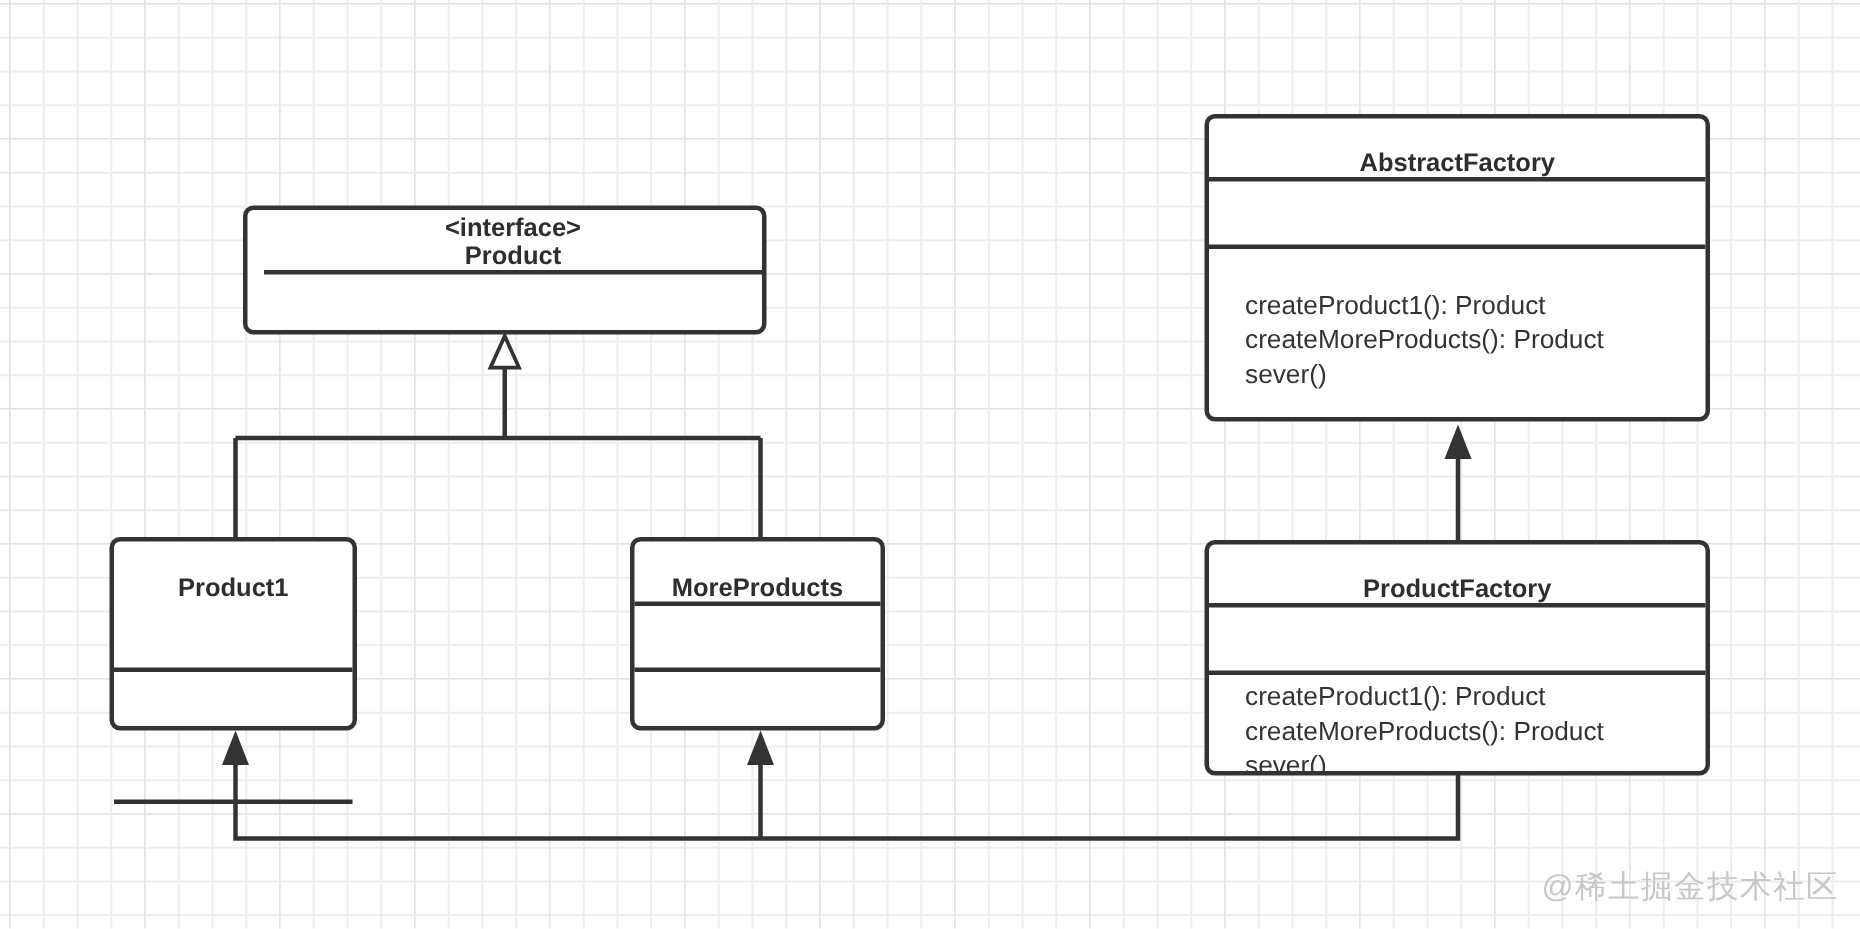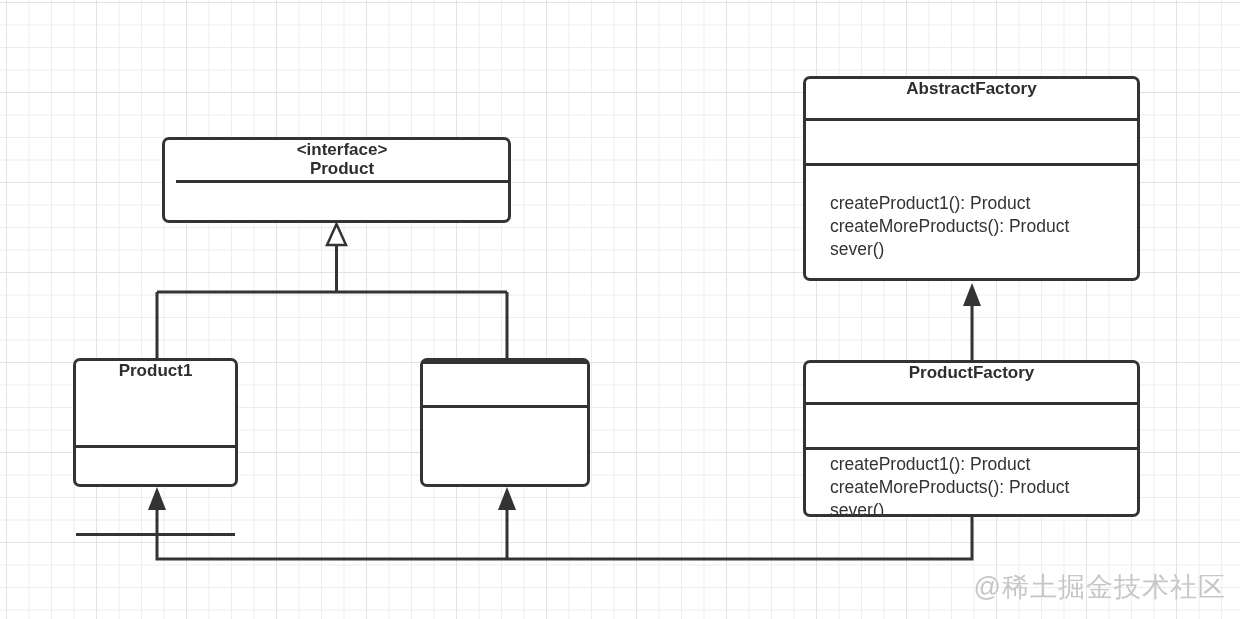--- a/index.html
+++ b/index.html
@@ -36,21 +36,21 @@
     border: 3px solid #333333;
     border-radius: 7px;
     display: flex;
     flex-direction: column;
     color: #2e2e2e;
   }
   .box-title {
     display: flex;
     flex-direction: column;
     align-items: center;
-    justify-content: flex-start;
+    justify-content: flex-end;
     font-weight: bold;
     font-size: 17px;
     line-height: 19px;
     flex: 0 0 auto;
   }
   .compartment {
     border-top: 3px solid #333333;
     flex: 0 0 auto;
   }
   .compartment.grow { flex: 1 1 auto; }
@@ -78,21 +78,21 @@
   #box-abstractfactory .methods { padding-top: 26px; }
   #box-productfactory { left: 803px; top: 360px; width: 337px; height: 157px; }
   #box-productfactory .box-title { height: 39px; }
   #box-productfactory .attrs { height: 42px; }
   #box-productfactory .methods { padding-top: 3px; }
 
   .watermark {
     position: absolute;
     right: 14px;
     bottom: 14px;
-    font-size: 27px;
+    font-size: 21px;
     letter-spacing: 1px;
     color: #c7c7c7;
     user-select: none;
   }
 </style>
 </head>
 <body>
 
 <div class="canvas">
 
@@ -125,20 +125,23 @@
 
   <div class="uml-box" id="box-product1">
     <div class="box-title">
       <div>Product1</div>
     </div>
     <div class="compartment c1"></div>
     <div class="compartment grow"></div>
   </div>
 
   <div class="uml-box" id="box-moreproducts">
+    <div class="box-title">
+      <div>MoreProducts</div>
+    </div>
     <div class="compartment c1"></div>
     <div class="compartment grow"></div>
   </div>
 
   <div class="uml-box" id="box-abstractfactory">
     <div class="box-title">
       <div>AbstractFactory</div>
     </div>
     <div class="compartment attrs"></div>
     <div class="compartment grow methods">

